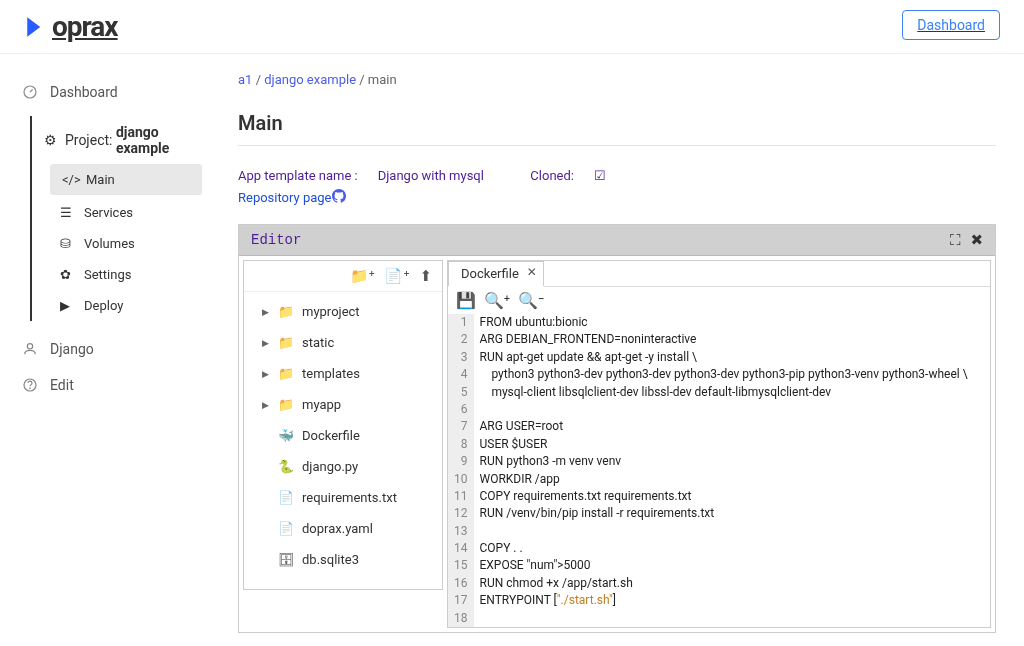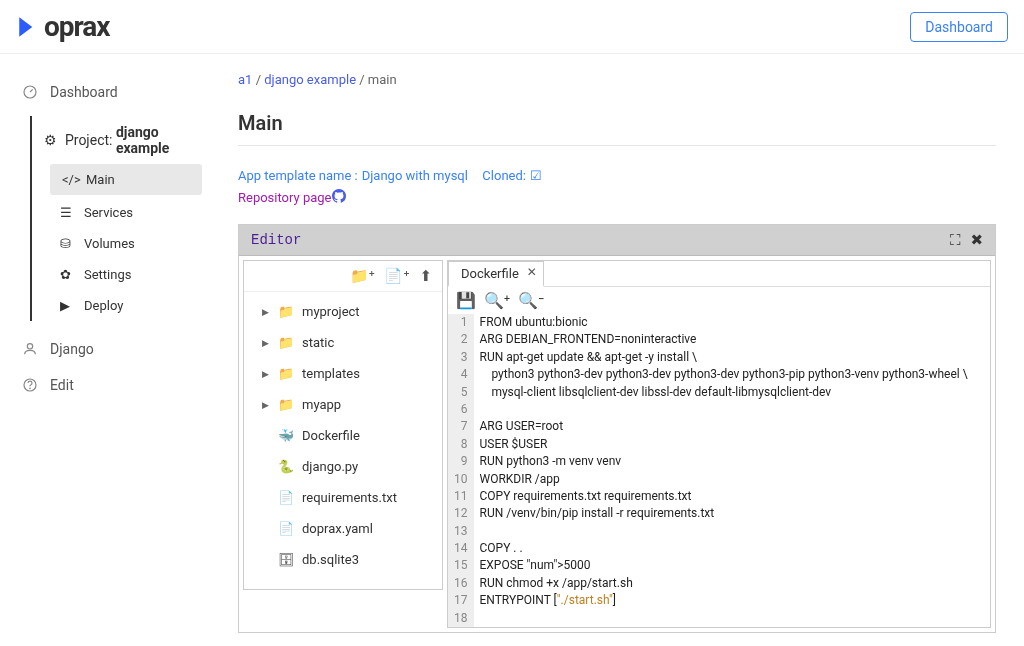--- a/index.html
+++ b/index.html
@@ -1,18 +1,18 @@
 <!DOCTYPE html>
 <html><head>
 <meta charset="utf-8">
 <style>
 * { margin: 0; padding: 0; box-sizing: border-box; font-family: -apple-system, BlinkMacSystemFont, "Segoe UI", Roboto, sans-serif; }
 body { background: #fff; font-size: 14px; color: #333; }
 
-.topbar { display: flex; justify-content: space-between; align-items: center; padding: 10px 16px; border-bottom: 1px solid #eee; }
+.topbar { display: flex; justify-content: space-between; align-items: flex-start; padding: 10px 24px; border-bottom: 1px solid #eee; text-decoration: underline; }
 .logo { font-size: 28px; font-weight: 700; letter-spacing: -1px; display: flex; align-items: center; }
 .logo svg { width: 26px; height: 26px; margin-right: 2px; }
 .dash-btn { border: 1px solid #3b82f6; color: #3b82f6; background: #fff; padding: 6px 14px; border-radius: 4px; font-size: 14px; cursor: pointer; }
 
 .layout { display: flex; }
 
 .sidebar { width: 210px; padding: 20px 0; background: #fff; }
 .sb-item { display: flex; align-items: center; padding: 10px 22px; color: #555; cursor: pointer; font-size: 14px; }
 .sb-item svg, .sb-icon { width: 16px; height: 16px; margin-right: 12px; flex-shrink: 0; stroke: #888; fill: none; stroke-width: 1.8; }
 .sb-sub { padding-left: 10px; border-left: 2px solid #333; margin-left: 30px; margin-top: 6px; margin-bottom: 10px; }
@@ -28,22 +28,22 @@
 .crumb span { color: #666; }
 .page-title { font-size: 20px; font-weight: 600; margin-bottom: 10px; }
 .hr { border: none; border-top: 1px solid #e5e5e5; margin-bottom: 22px; }
 
 .sec-head { display: flex; justify-content: space-between; align-items: center; margin-bottom: 18px; }
 .sec-title { font-size: 15px; font-weight: 600; }
 .sec-right { display: flex; align-items: center; gap: 10px; }
 .edit-btn { background: #4b1faa; color: #fff; border: none; padding: 8px 14px; border-radius: 4px; font-size: 13px; cursor: pointer; display: flex; align-items: center; gap: 6px; }
 .more-btn { cursor: pointer; font-size: 18px; color: #333; padding: 0 4px; }
 
-.meta-line { font-size: 13px; color: #3b82f6; margin-bottom: 6px; display: flex; align-items: flex-start; gap: 4px; }
-.repo-link { color: #a21caf; font-size: 13px; text-decoration: none; display: inline-flex; align-items: center; gap: 0; margin-bottom: 18px; }
+.meta-line { font-size: 13px; color: #4c1d95; margin-bottom: 6px; display: flex; align-items: flex-start; gap: 20px; }
+.repo-link { color: #1d4ed8; font-size: 13px; text-decoration: none; display: inline-flex; align-items: center; gap: 0; margin-bottom: 18px; }
 
 .editor-card { border: 1px solid #ccc; background: #d0d0d0; }
 .editor-hd { display: flex; justify-content: space-between; align-items: center; padding: 6px 12px; }
 .editor-hd-title { font-size: 14px; color: #4c1d95; font-family: Liberation Mono, monospace; }
 .editor-hd-icons { display: flex; gap: 10px; }
 .editor-hd-icons span { cursor: pointer; font-size: 15px; }
 
 .editor-body { display: flex; background: #fff; border-top: 1px solid #bbb; }
 .filetree { width: 200px; border: 1px solid #ccc; margin: 4px; background: #fff; display: flex; flex-direction: column; max-height: 330px; }
 .ft-toolbar { display: flex; justify-content: flex-end; gap: 10px; padding: 6px 10px; border-bottom: 1px solid #eee; }

